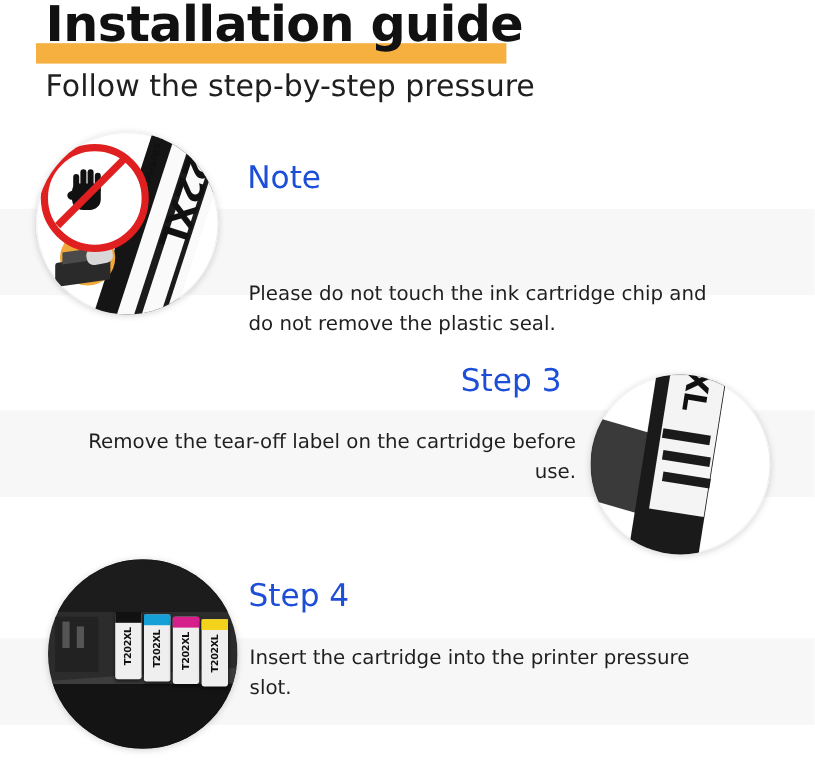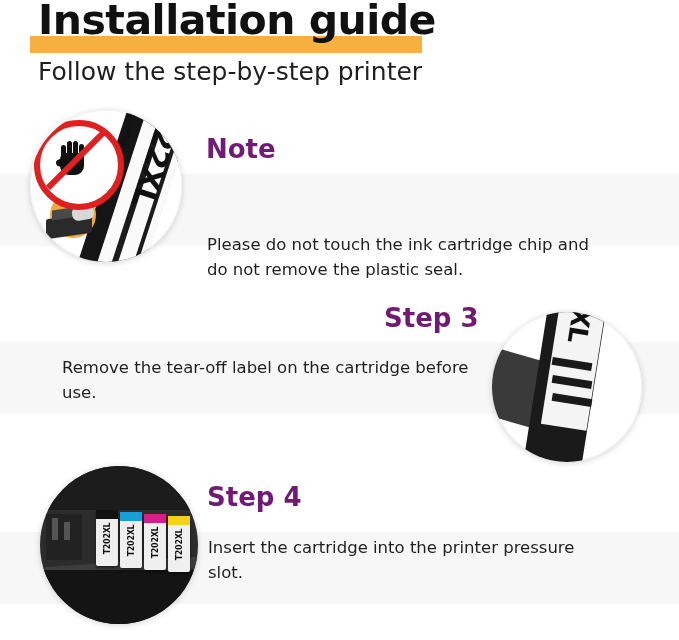--- a/index.html
+++ b/index.html
@@ -63,22 +63,22 @@
 
   .section {
     position: absolute;
     left: 0;
     width: 679px;
   }
 
   .heading {
     position: absolute;
     font-size: 26px;
-    font-weight: bold;
-    color: #701a75;
+    font-weight: normal;
+    color: #1d4ed8;
     white-space: nowrap;
   }
   .body-text {
     position: absolute;
     font-size: 16.5px;
     color: #1f1f1f;
     line-height: 25px;
   }
 
   
@@ -314,21 +314,21 @@
     box-shadow: inset 0 0 0 1px rgba(0,0,0,0.06);
     pointer-events: none;
   }
 </style>
 </head>
 <body>
 
 <div class="header">
   <div class="title-accent"></div>
   <div class="main-title">Installation guide</div>
-  <div class="subtitle">Follow the step-by-step printer</div>
+  <div class="subtitle">Follow the step-by-step pressure</div>
 </div>
 
 <div class="band" style="top:174px;height:72px;"></div>
 
 <div class="section">
   <div class="heading" style="left:206px; top:134px;">Note</div>
   <div class="body-text" style="left:207px; top:184px; width:390px;margin-top:48px;">Please do not touch the ink cartridge chip and do not remove the plastic seal.</div>
 
   <div class="photo" id="photo-note">
     <div class="note-bg"></div>
@@ -362,21 +362,21 @@
     </div>
 
     <div class="photo-ring"></div>
   </div>
 </div>
 
 <div class="band" style="top:342px;height:72px;"></div>
 
 <div class="section">
   <div class="heading" style="left:384px; top:303px;">Step 3</div>
-  <div class="body-text" style="left:62px; top:355px; width:418px; text-align:left;">Remove the tear-off label on the cartridge before use.</div>
+  <div class="body-text" style="left:62px; top:355px; width:418px; text-align:right;">Remove the tear-off label on the cartridge before use.</div>
 
   <div class="photo" id="photo-step1">
     <div class="s1-bg"></div>
     <div class="s1-side"></div>
     <div class="s1-cart">
       <div class="dark"></div>
       <div class="lbl"></div>
       <div class="bar" style="left:36px; top:58px; width:40px; height:8px;"></div>
       <div class="bar" style="left:36px; top:76px; width:40px; height:8px;"></div>
       <div class="bar" style="left:36px; top:94px; width:40px; height:8px;"></div>

